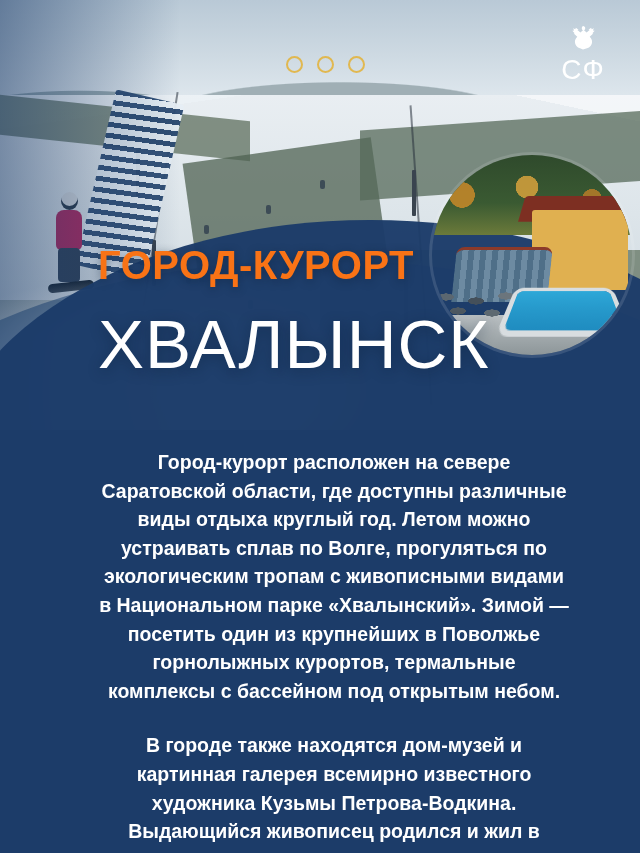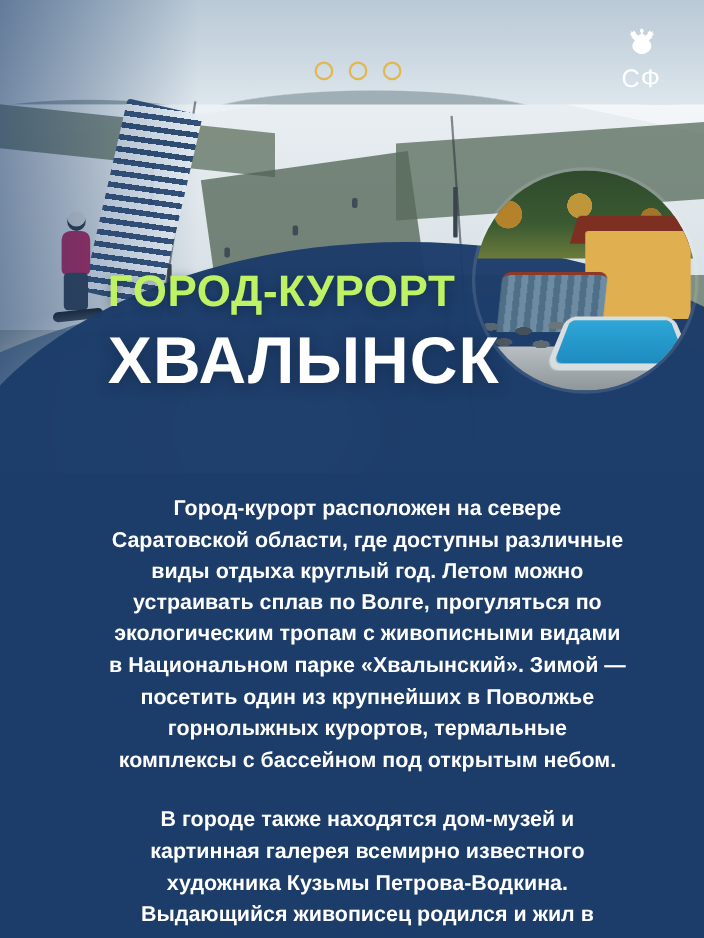--- a/index.html
+++ b/index.html
@@ -231,21 +231,21 @@
     color: #ffffff;
   }
   .emblem .eagle {
     display:block;
     font-size: 30px;
     line-height: 30px;
     letter-spacing: -1px;
   }
   .emblem .mark {
     display:block;
-    font-size: 23px;
+    font-size: 28px;
     line-height: 26px;
     font-weight: 400;
     letter-spacing: 1px;
   }
 
   
   .medals {
     position: absolute;
     top: 56px; left: 286px;
     display: flex;
@@ -259,35 +259,35 @@
   }
 
   
   .title-block {
     position: absolute;
     left: 98px;
     top: 243px;
     z-index: 5;
   }
   .title-small {
-    color: #bef264;
+    color: #f97316;
     font-size: 40px;
     font-weight: 700;
     letter-spacing: 0.5px;
     line-height: 44px;
     margin: 0;
     text-shadow: 0 2px 10px rgba(10,30,55,.45);
   }
   .title-big {
     color: #ffffff;
-    font-size: 60px;
-    font-weight: 700;
+    font-size: 69px;
+    font-weight: 400;
     letter-spacing: 1px;
     line-height: 74px;
-    margin: 4px 0 0 0;
+    margin: 21px 0 0 0;
     text-shadow: 0 3px 14px rgba(10,30,55,.45);
   }
 
   
   .body-text {
     position: absolute;
     left: 99px;
     top: 448px;
     width: 470px;
     color: #ffffff;

